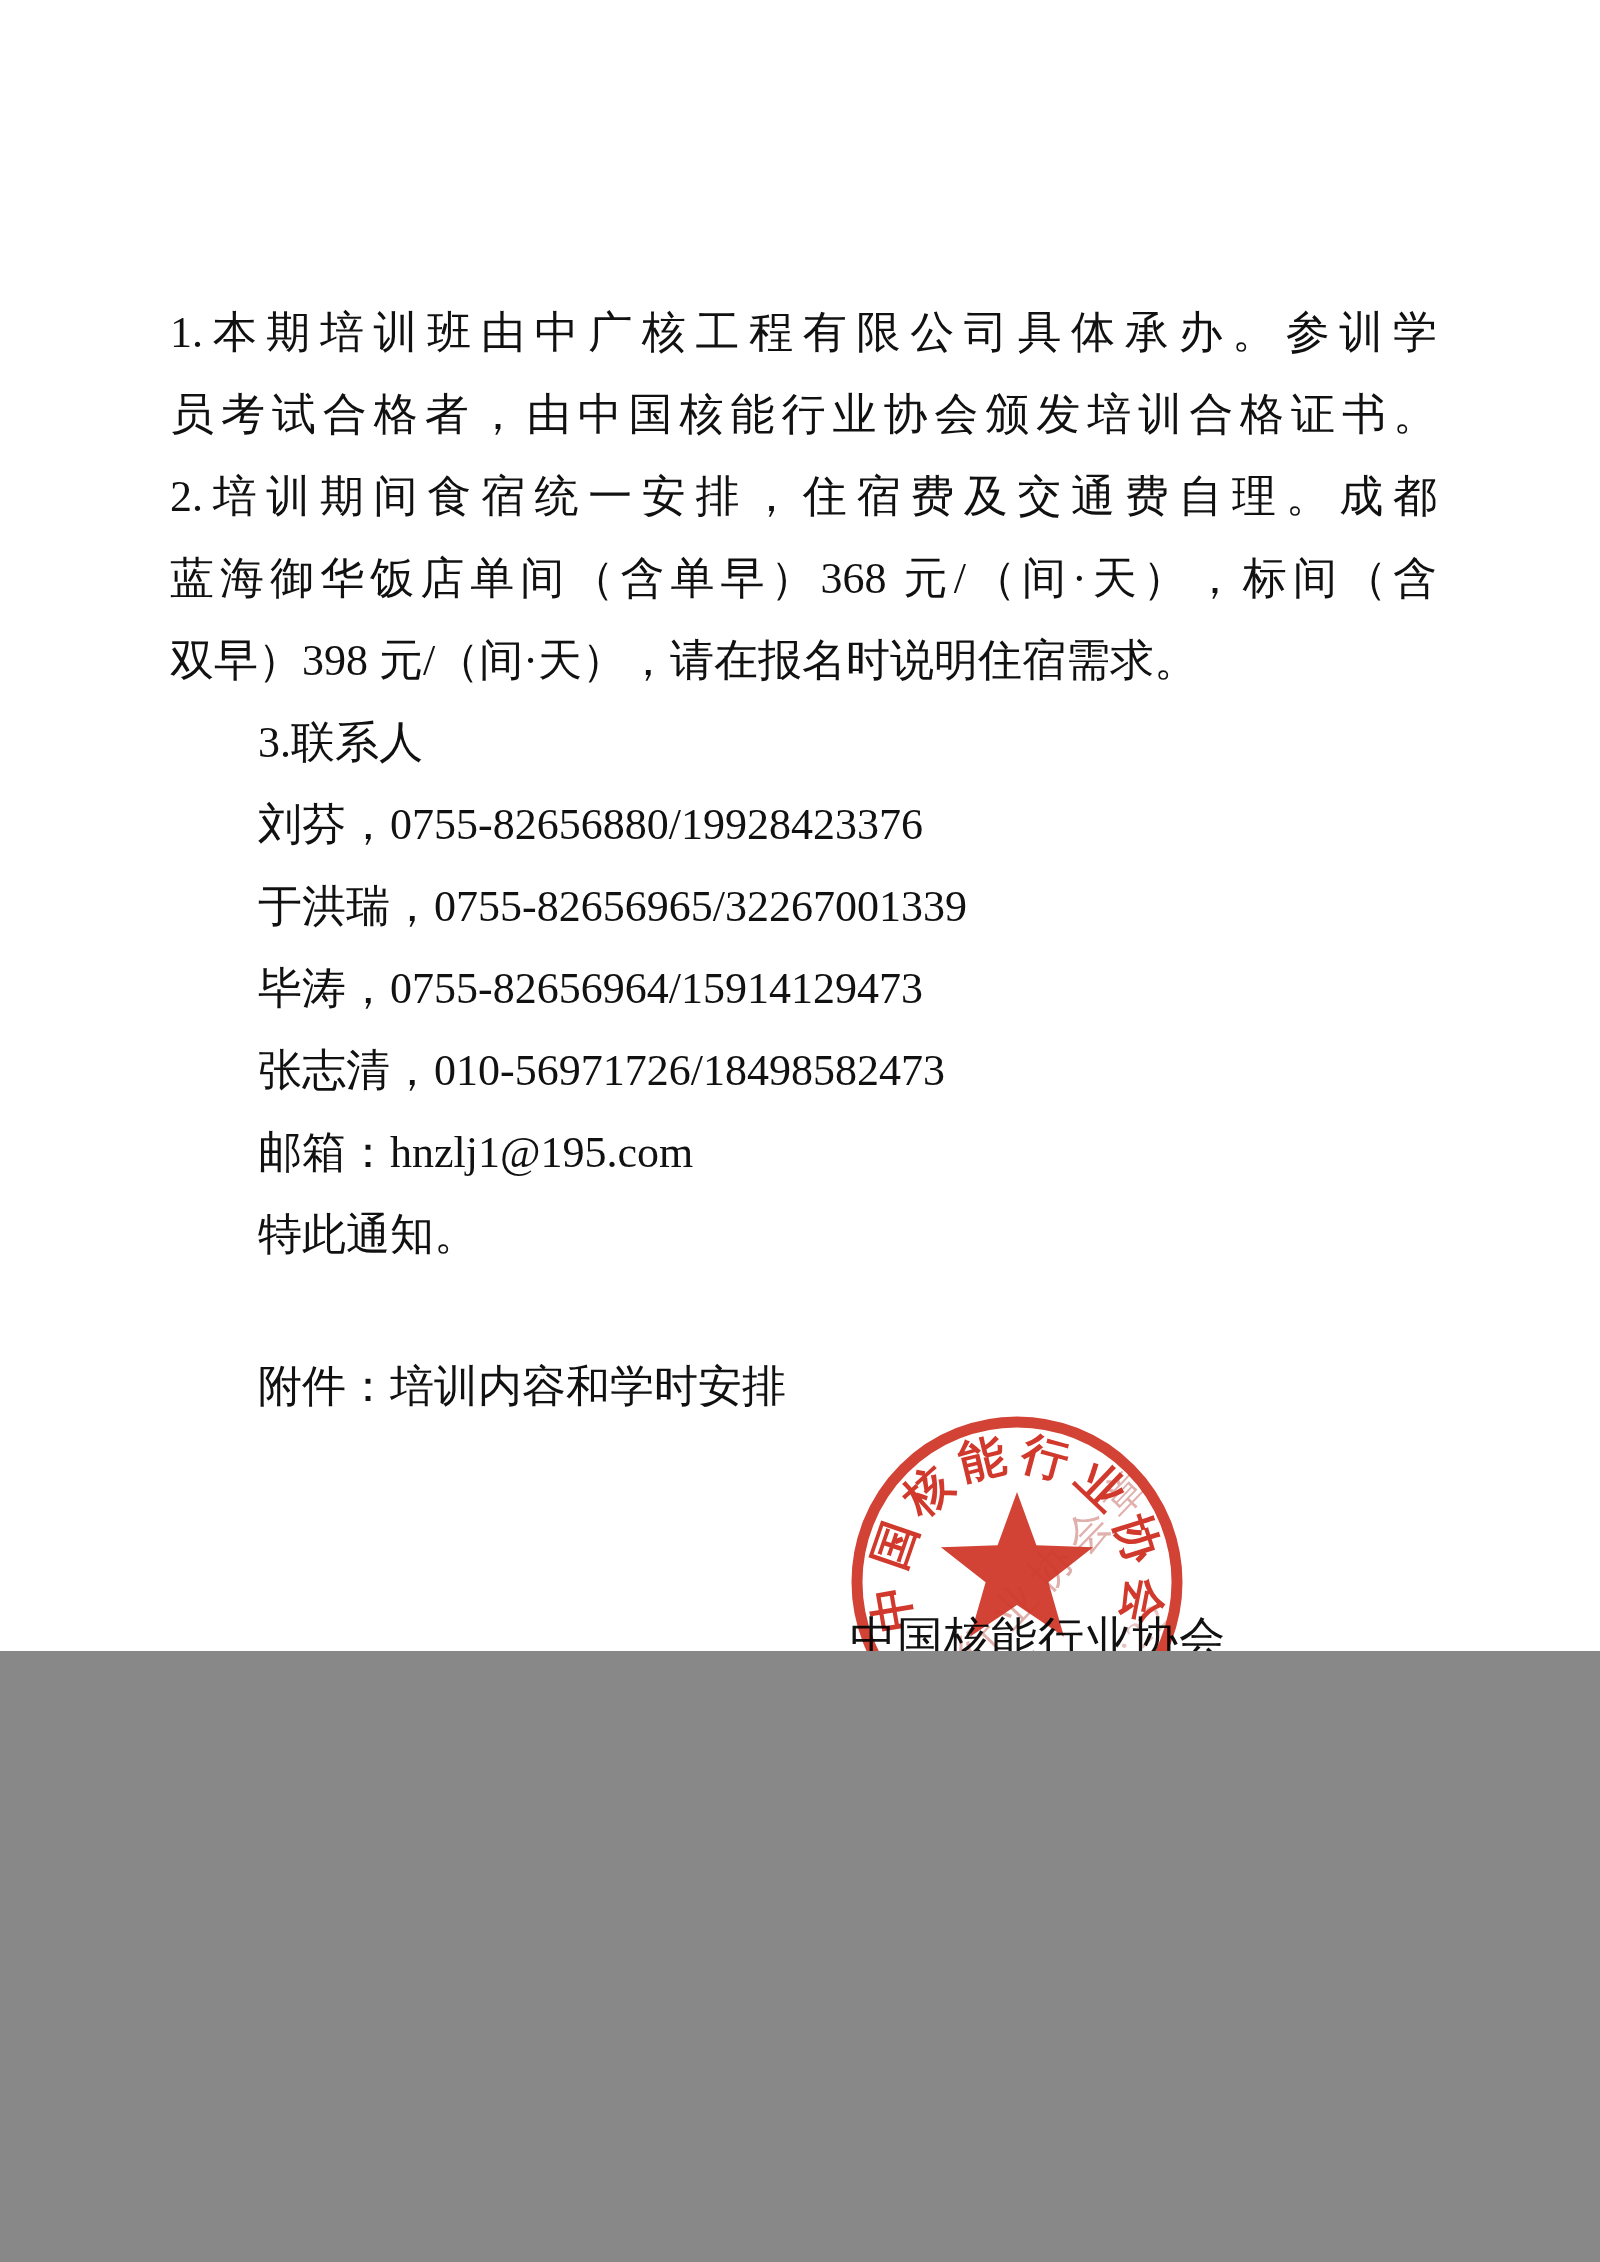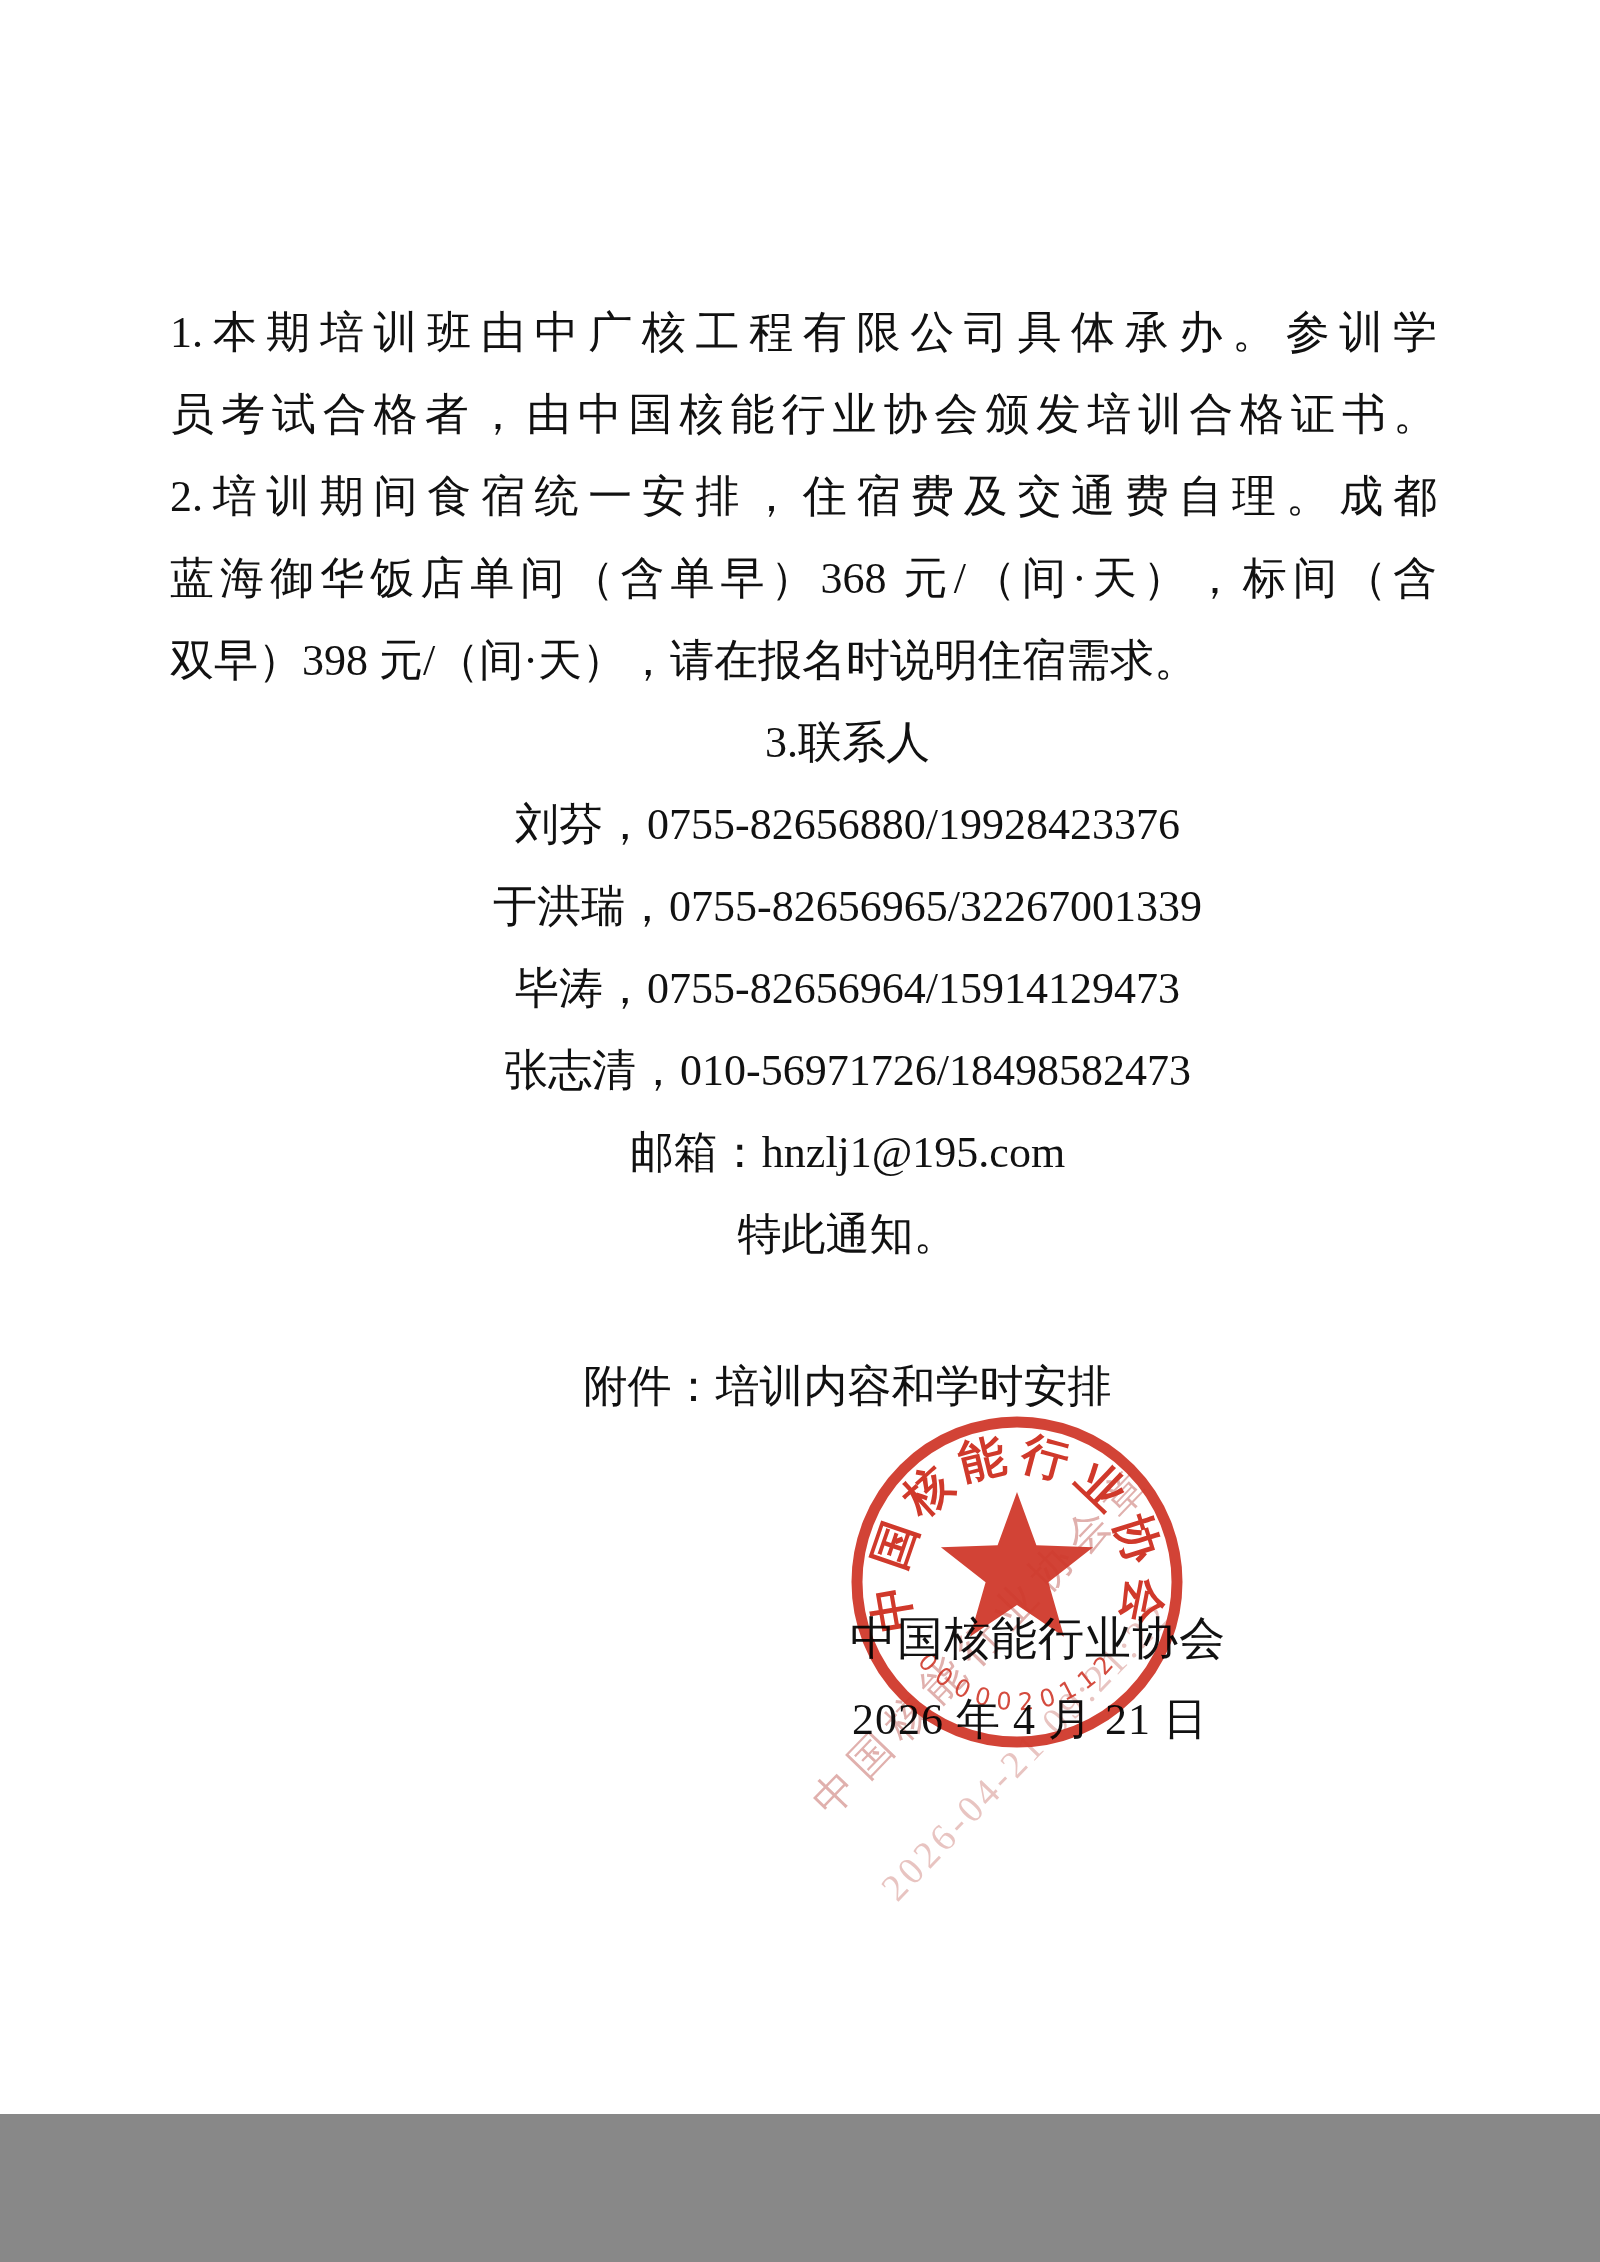--- a/index.html
+++ b/index.html
@@ -1,36 +1,36 @@
 <!DOCTYPE html>
 <html><head>
 <meta charset="utf-8">
 <style>
   html,body{margin:0;padding:0;background:#888;}
   .page{
     position:relative;
-    width:1600px;height:2114px;
+    width:1600px;height:1651px;
     margin:0 auto;
     background:#ffffff;
     font-family:"Liberation Serif","DejaVu Serif",serif;
     color:#111;
     overflow:hidden;
   }
   .body-text{
     position:absolute;
     left:170px;top:292px;
     width:1267px;
     font-size:44px;
   }
   .line{
     height:82px;
     line-height:82px;
     white-space:nowrap;
   }
-  .line.indent{text-indent:88px;text-align:center;}
+  .line.indent{text-indent:88px;}
   .line.just{
     white-space:normal;
     text-align:justify;
     text-align-last:justify;
   }
   .line.gap{margin-top:70px;}
   .sig-line{
     position:absolute;left:850px;top:1608px;
     font-size:46px;letter-spacing:1px;white-space:nowrap;
   }

